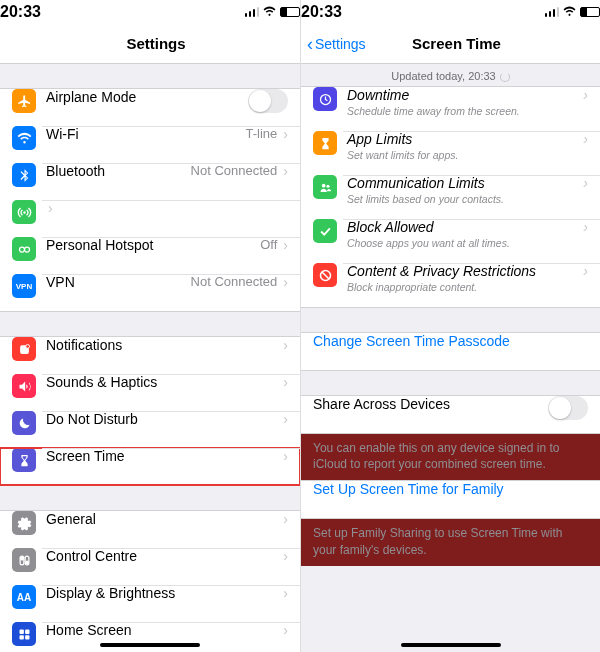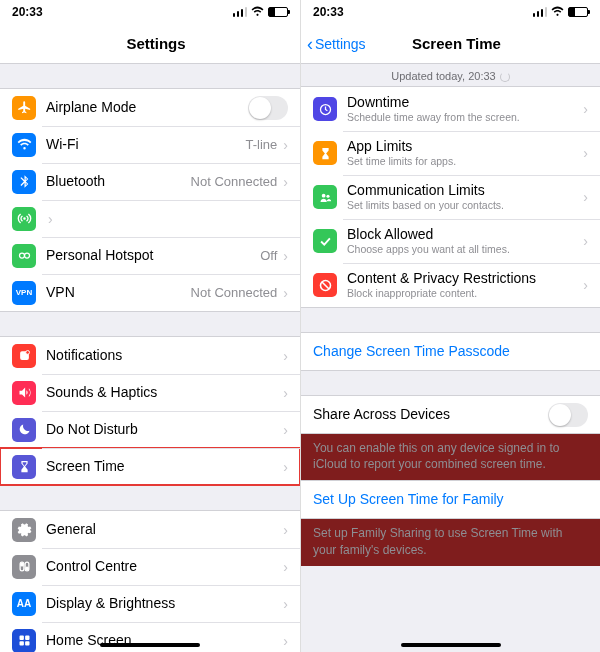--- a/index.html
+++ b/index.html
@@ -13,21 +13,21 @@
     font-size: 13px;
     color: #000;
   }
   .pane { width: 300px; height: 652px; overflow: hidden; background: #efeff4; display:flex; flex-direction:column; }
   .pane + .pane { border-left: 1px solid #ddd; }
 
   
   .status {
     height: 24px; background:#fff;
     display:flex; align-items:center; justify-content:space-between;
-    padding: 0 12px; font-weight:600; font-size:12px;gap:40px;
+    padding: 0 0; font-weight:600; font-size:16px;gap:40px;
   }
   .status .right { display:flex; align-items:center; gap:4px; }
   .signal { display:flex; gap:1.5px; align-items:flex-end; }
   .signal span { width:2.5px; background:#000; border-radius:1px; }
   .signal span:nth-child(1){height:4px;} .signal span:nth-child(2){height:6px;}
   .signal span:nth-child(3){height:8px;} .signal span:nth-child(4){height:10px; background:#ccc;}
   .wifi { font-size:10px; }
   .battery { width:20px; height:10px; border:1px solid #000; border-radius:2px; position:relative; }
   .battery::after { content:''; position:absolute; right:-3px; top:2px; width:2px; height:4px; background:#000; border-radius:0 1px 1px 0;}
   .battery .fill { width:35%; height:100%; background:#000; }
@@ -50,40 +50,40 @@
 
   .scroll { flex:1; overflow-y:hidden; }
 
   
   .section-gap { height:24px; background:#efeff4; }
   .section-header { padding: 6px 12px 4px; font-size:11px; color:#6d6d72; background:#efeff4;text-align:center; }
 
   
   .group { background:#fff; border-top:1px solid #d1d1d6; border-bottom:1px solid #d1d1d6; }
   .row {
-    display:flex; align-items:center;
+    display:flex; align-items:flex-start;
     height:37px; padding:0 12px 0 12px;
     background:#fff;
     position:relative;
   }
   .row + .row::before {
     content:''; position:absolute; left:42px; right:0; top:0; height:1px; background:#e0e0e5;
   }
   .row .icon {
     width:24px; height:24px; border-radius:5px; margin-right:10px;
     display:flex; align-items:center; justify-content:center;
     flex-shrink:0; color:#fff;
   }
   .row .icon svg { width:15px; height:15px; }
   .row .labels { flex:1; min-width:0; display:flex; flex-direction:column; justify-content:center; line-height:1.25; }
   .row .label { font-size:14px; }
   .row .sub { font-size:10.5px; color:#8e8e93; }
   .row .detail { color:#8e8e93; font-size:13px; margin-right:4px; }
   .row .chevron { color:#c7c7cc; font-size:14px; margin-left:2px; }
-  .row.tall { height:44px; }
+  .row.tall { height:44px;font-style:italic; }
   .row.link .label { color:#007aff; }
   .row.danger .label { color:#ff3b30; }
   .row.highlight { outline: 2px solid #e53935; outline-offset:-1px; z-index:2; }
 
   
   .toggle {
     width:40px; height:24px; border-radius:12px; background:#e9e9eb; position:relative; flex-shrink:0;
   }
   .toggle .knob {
     width:22px; height:22px; border-radius:50%; background:#fff; position:absolute; top:1px; left:1px;
@@ -345,21 +345,21 @@
         <span class="chevron">›</span>
       </div>
       <div class="row tall">
         <div class="icon" style="background:#ff9500">
           <svg viewBox="0 0 24 24" fill="#fff">
               <path d="M7 3h10v4l-4 5 4 5v4H7v-4l4-5-4-5z"></path>
             </svg>
         </div>
         <div class="labels">
           <span class="label">App Limits</span>
-          <span class="sub">Set time limits for apps.</span>
+          <span class="sub">Set want limits for apps.</span>
         </div>
         <span class="chevron">›</span>
       </div>
       <div class="row tall">
         <div class="icon" style="background:#34c759">
           <svg viewBox="0 0 24 24" fill="#fff">
               <circle cx="9" cy="9" r="3"></circle>
               <circle cx="16" cy="10" r="2.5"></circle>
               <path d="M4 19c0-3 3-5 5-5s5 2 5 5zm10-1c0-2 2-3.5 3.5-3.5S21 16 21 18z"></path>
             </svg>

